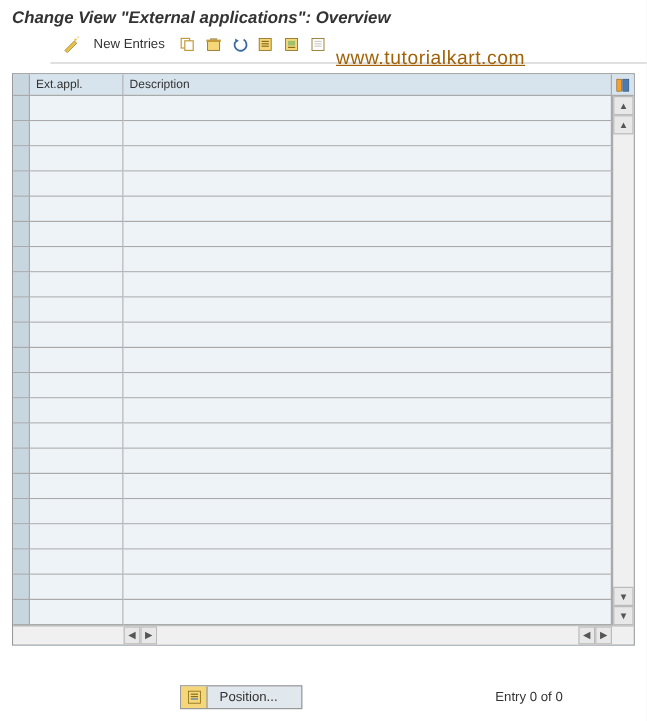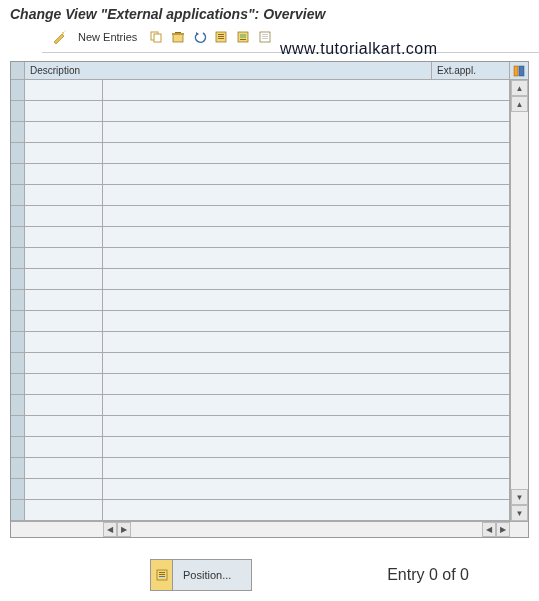--- a/index.html
+++ b/index.html
@@ -35,29 +35,30 @@
       justify-content: center;
       cursor: pointer;
     }
     .toolbar .text-btn {
       padding: 2px 6px;
       font-size: 11px;
       color: #333;
       cursor: pointer;
     }
     .watermark {
-      color: #0f172a;
+      color: #a16207;
       font-size: 16px;
       font-weight: normal;
       position: absolute;
       left: 280px;
       top: 40px;
       letter-spacing: 0.5px;
       z-index: 100;
       pointer-events: none;
+      text-decoration: underline;
     }
     .table-container {
       margin: 8px 10px 4px 10px;
       border: 1px solid #999;
       background: #d8e4ed;
       position: relative;
     }
     .table-header {
       display: flex;
       background: #d8e4ed;
@@ -157,40 +158,40 @@
       display: flex;
       align-items: center;
     }
     .position-btn {
       margin-left: 130px;
       display: flex;
       align-items: center;
       border: 1px solid #999;
       background: #e0e7ed;
       cursor: pointer;
-      height: 32px;
+      height: 20px;
     }
     .position-btn .icon-part {
       width: 22px;
       height: 100%;
       background: #f5d77a;
       border-right: 1px solid #999;
       display: flex;
       align-items: center;
       justify-content: center;
     }
     .position-btn .label-part {
       padding: 0 20px 0 10px;
       font-size: 11px;
       color: #333;
     }
     .entry-status {
       margin-left: auto;
       margin-right: 50px;
-      font-size: 16px;
+      font-size: 11px;
       color: #333;
     }
     svg { display: block; }
   </style>
 </head>
 <body>
 
 <div class="title-bar">Change View "External applications": Overview</div>
 
 <div class="toolbar">
@@ -244,22 +245,22 @@
         <rect x="3" y="8" width="6" height="1" fill="#ccc"></rect>
       </svg>
   </span>
 </div>
 
 <div class="watermark">www.tutorialkart.com</div>
 
 <div class="table-container">
   <div class="table-header">
     <div class="sel-col"></div>
+    <div class="th th-ext">Ext.appl.</div>
     <div class="th th-desc">Description</div>
-    <div class="th th-ext">Ext.appl.</div>
     <div class="th-config">
       <svg width="12" height="12" viewBox="0 0 12 12">
           <rect x="1" y="1" width="4" height="10" fill="#f5a030" stroke="#8a5a10" stroke-width="0.5"></rect>
           <rect x="6" y="1" width="5" height="10" fill="#4a7ab0" stroke="#2a4a70" stroke-width="0.5"></rect>
         </svg>
     </div>
   </div>
   <div class="table-body">
     <div class="rows-area" id="rows-area">
         <div class="table-row">

